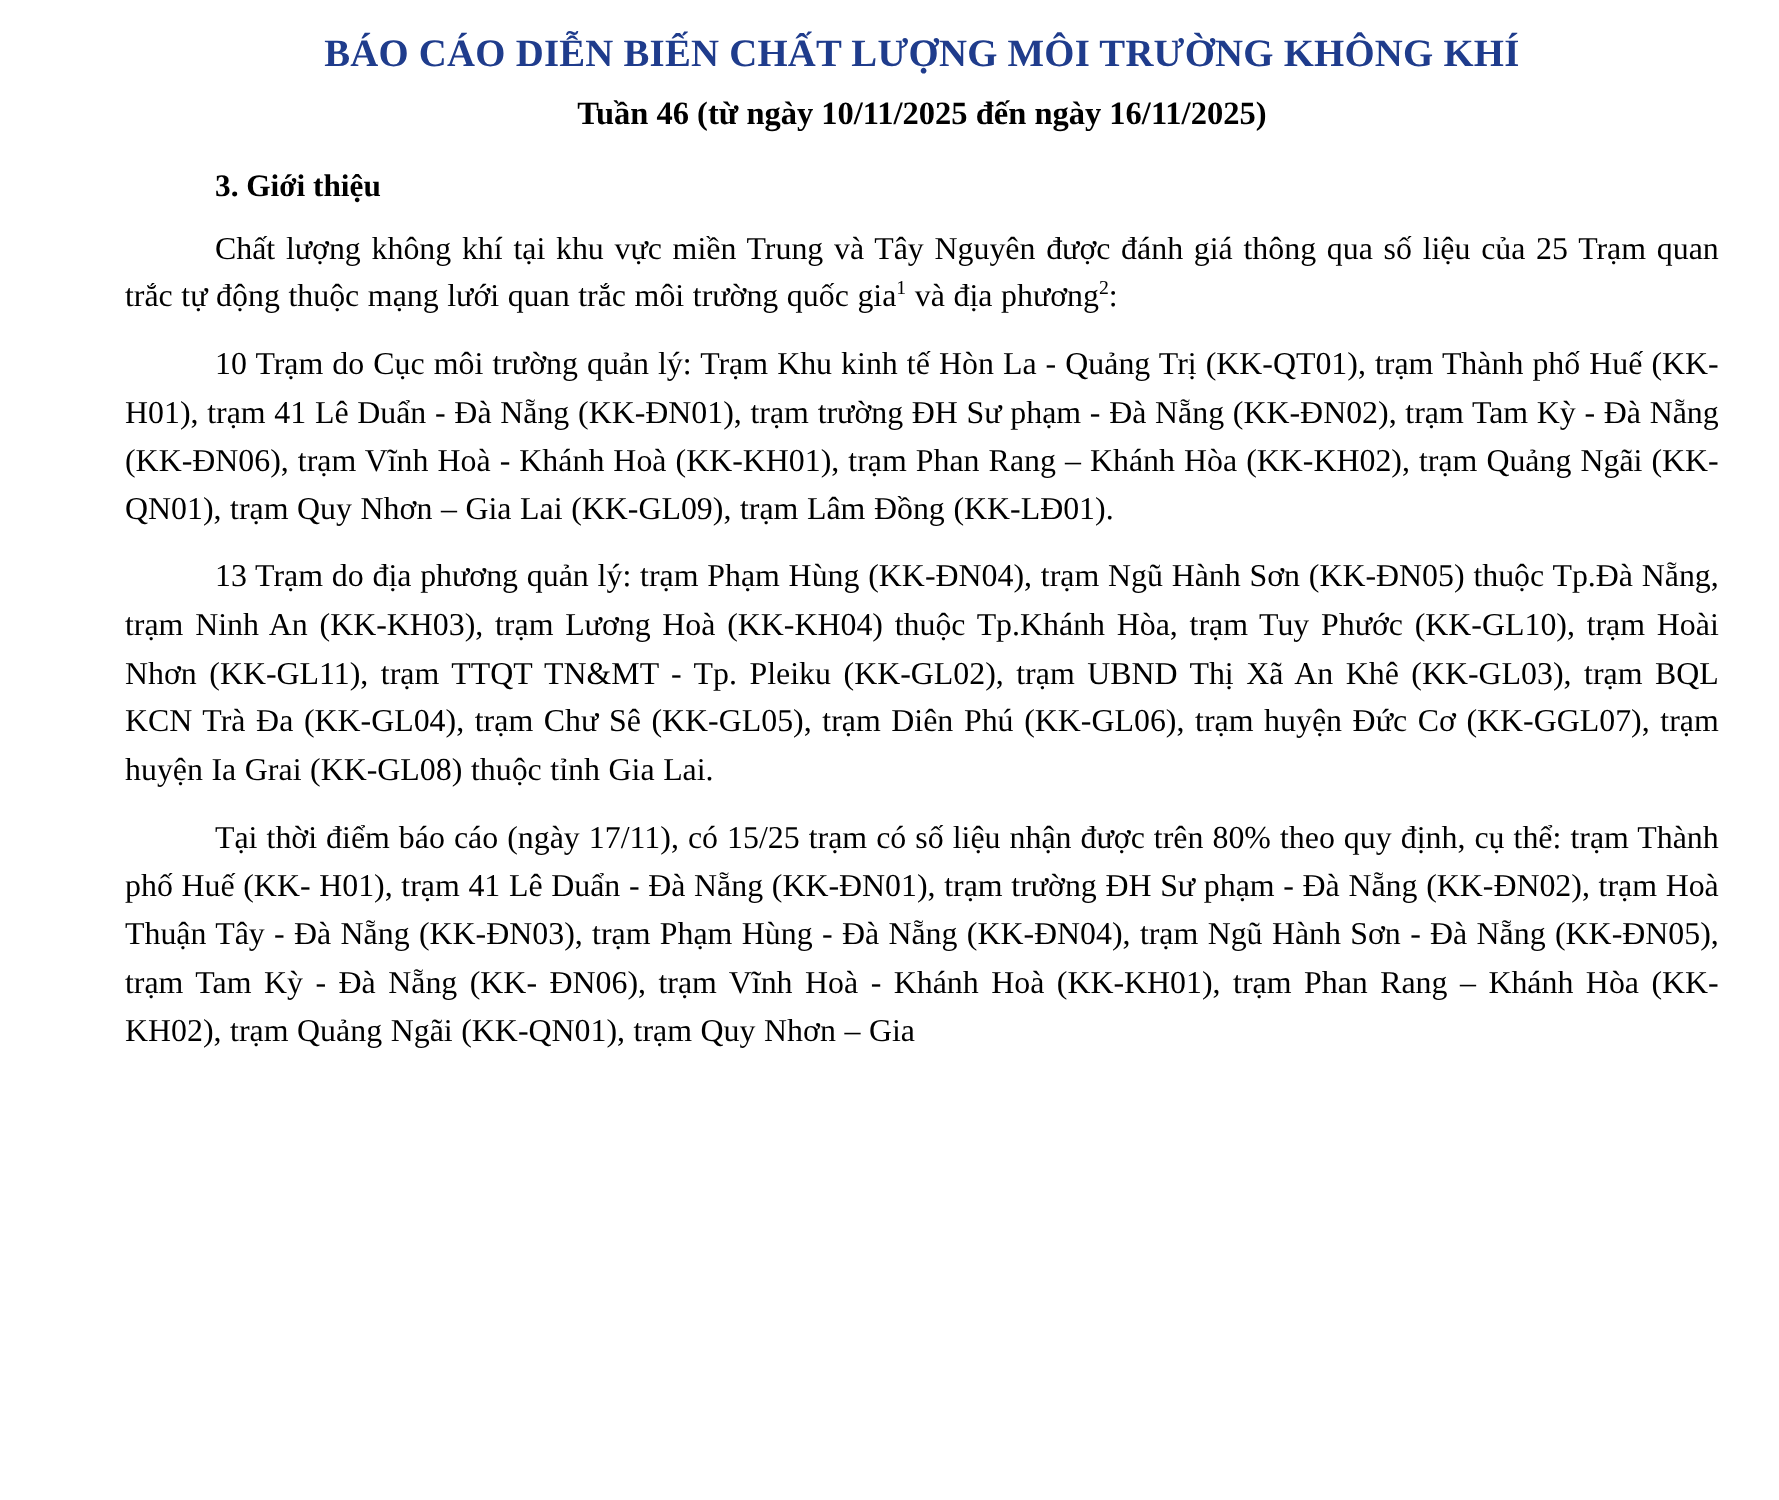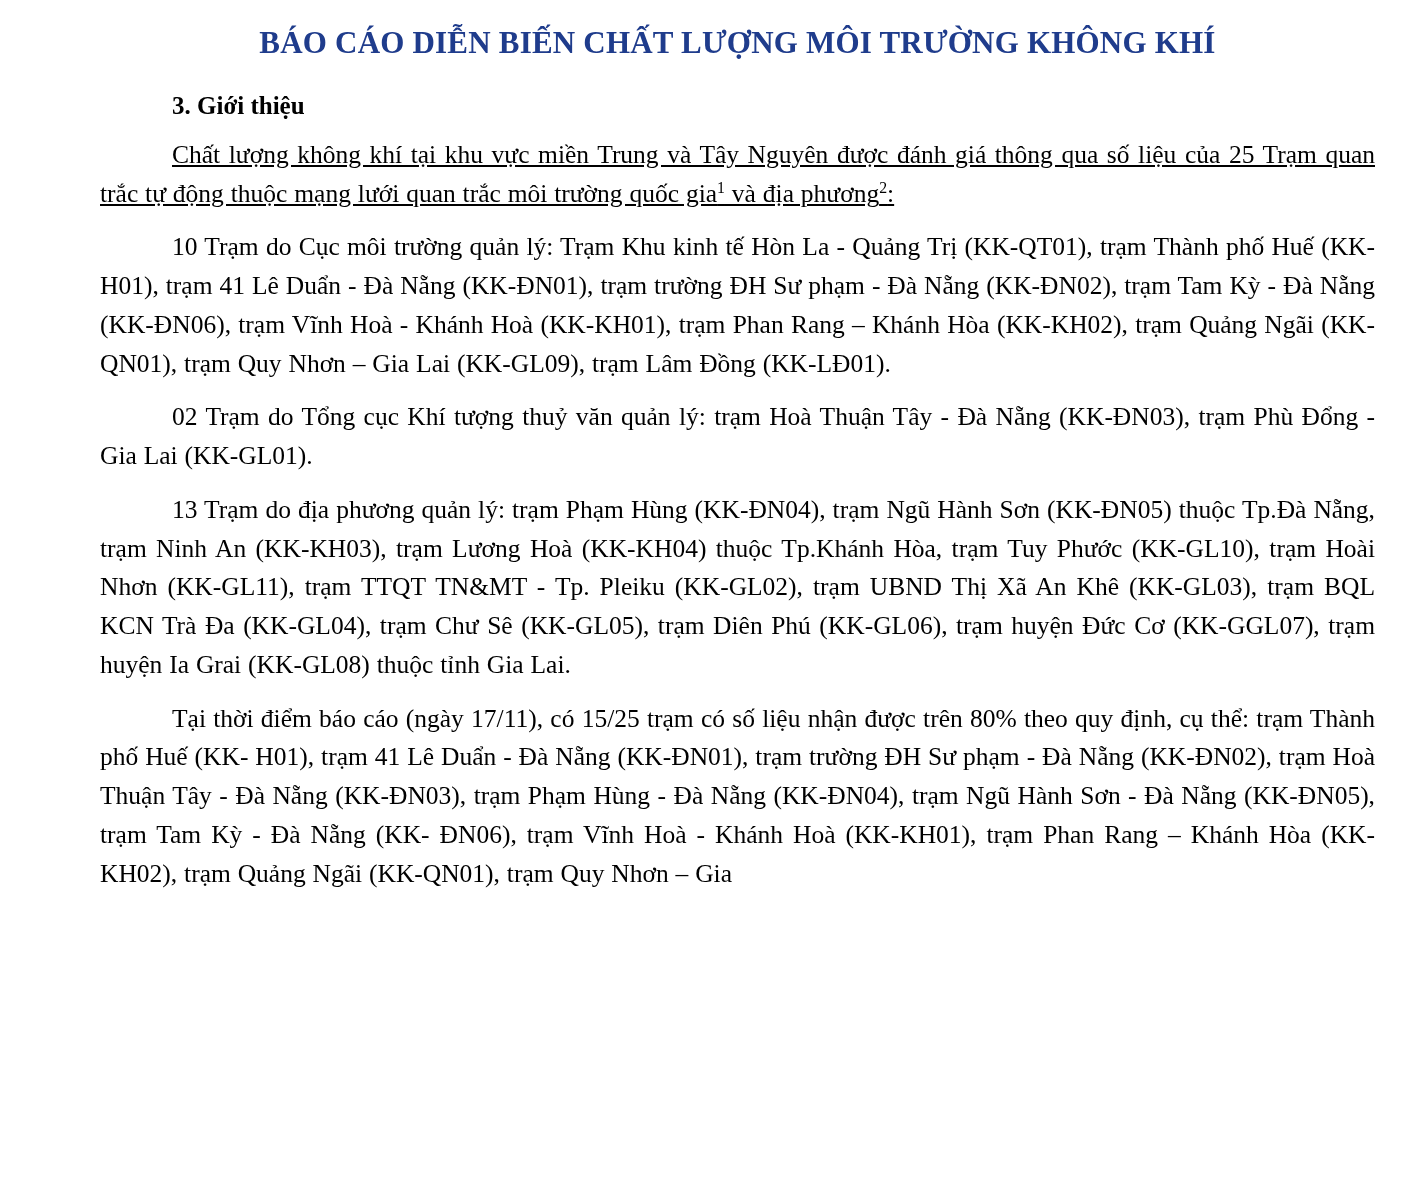--- a/index.html
+++ b/index.html
@@ -50,43 +50,42 @@
     font-size: 25.5px;
     line-height: 1.52;
     text-align: justify;
     text-justify: inter-word;
     margin: 15px 0 0 0;
     text-indent: 72px;
     word-spacing: 0.5px;
   }
   p.body-text.first {
     margin-top: 16px;
-    text-decoration: underline;
   }
   sup {
     font-size: 0.62em;
     vertical-align: super;
     line-height: 0;
   }
 </style>
 </head>
 <body>
 
 <div class="page">
 
   <h1 class="doc-title" style="color: rgb(31, 60, 140);">
     <span class="line">BÁO CÁO DIỄN BIẾN CHẤT LƯỢNG MÔI TRƯỜNG KHÔNG KHÍ</span>
   </h1>
 
+  <div class="doc-subtitle">Tuần 46 (từ ngày 10/11/2025 đến ngày 16/11/2025)</div>
 
   <div class="section-heading">3. Giới thiệu</div>
 
   <p class="body-text first"><span>Chất lượng không khí tại khu vực miền Trung và Tây Nguyên được đánh giá thông qua số liệu của 25 Trạm quan trắc tự động thuộc mạng lưới quan trắc môi trường quốc gia</span><sup>1</sup><span> và địa phương</span><sup>2</sup><span>:</span></p>
 
   <p class="body-text">10 Trạm do Cục môi trường quản lý: Trạm Khu kinh tế Hòn La - Quảng Trị (KK-QT01), trạm Thành phố Huế (KK- H01), trạm 41 Lê Duẩn - Đà Nẵng (KK-ĐN01), trạm trường ĐH Sư phạm - Đà Nẵng (KK-ĐN02), trạm Tam Kỳ - Đà Nẵng (KK-ĐN06), trạm Vĩnh Hoà - Khánh Hoà (KK-KH01), trạm Phan Rang – Khánh Hòa (KK-KH02),  trạm Quảng Ngãi (KK-QN01), trạm Quy Nhơn – Gia Lai (KK-GL09), trạm Lâm Đồng (KK-LĐ01).</p>
 
-  <p class="body-text">02 Trạm do Tổng cục Khí tượng thuỷ văn quản lý: trạm Hoà Thuận Tây - Đà Nẵng (KK-ĐN03), trạm Phù Đổng - Gia Lai (KK-GL01).</p>
 
   <p class="body-text">13 Trạm do địa phương quản lý: trạm Phạm Hùng (KK-ĐN04), trạm Ngũ Hành Sơn (KK-ĐN05) thuộc Tp.Đà Nẵng, trạm Ninh An (KK-KH03), trạm Lương Hoà (KK-KH04) thuộc Tp.Khánh Hòa,  trạm Tuy Phước (KK-GL10), trạm Hoài Nhơn (KK-GL11), trạm TTQT TN&amp;MT - Tp. Pleiku (KK-GL02), trạm UBND Thị Xã An Khê (KK-GL03), trạm BQL KCN Trà Đa (KK-GL04), trạm Chư Sê (KK-GL05), trạm Diên Phú (KK-GL06), trạm huyện Đức Cơ (KK-GGL07), trạm huyện Ia Grai (KK-GL08) thuộc tỉnh Gia Lai.</p>
 
   <p class="body-text">Tại thời điểm báo cáo (ngày 17/11), có 15/25 trạm có số liệu nhận được trên 80% theo quy định, cụ thể: trạm Thành phố Huế (KK- H01), trạm 41 Lê Duẩn - Đà Nẵng (KK-ĐN01), trạm trường ĐH Sư phạm - Đà Nẵng (KK-ĐN02), trạm Hoà Thuận Tây - Đà Nẵng (KK-ĐN03), trạm Phạm Hùng - Đà Nẵng (KK-ĐN04), trạm Ngũ Hành Sơn - Đà Nẵng (KK-ĐN05), trạm Tam Kỳ - Đà Nẵng (KK- ĐN06), trạm Vĩnh Hoà - Khánh Hoà (KK-KH01), trạm Phan Rang – Khánh Hòa (KK-KH02),  trạm Quảng Ngãi (KK-QN01), trạm Quy Nhơn – Gia</p>
 
 </div>
 
 </body></html>

